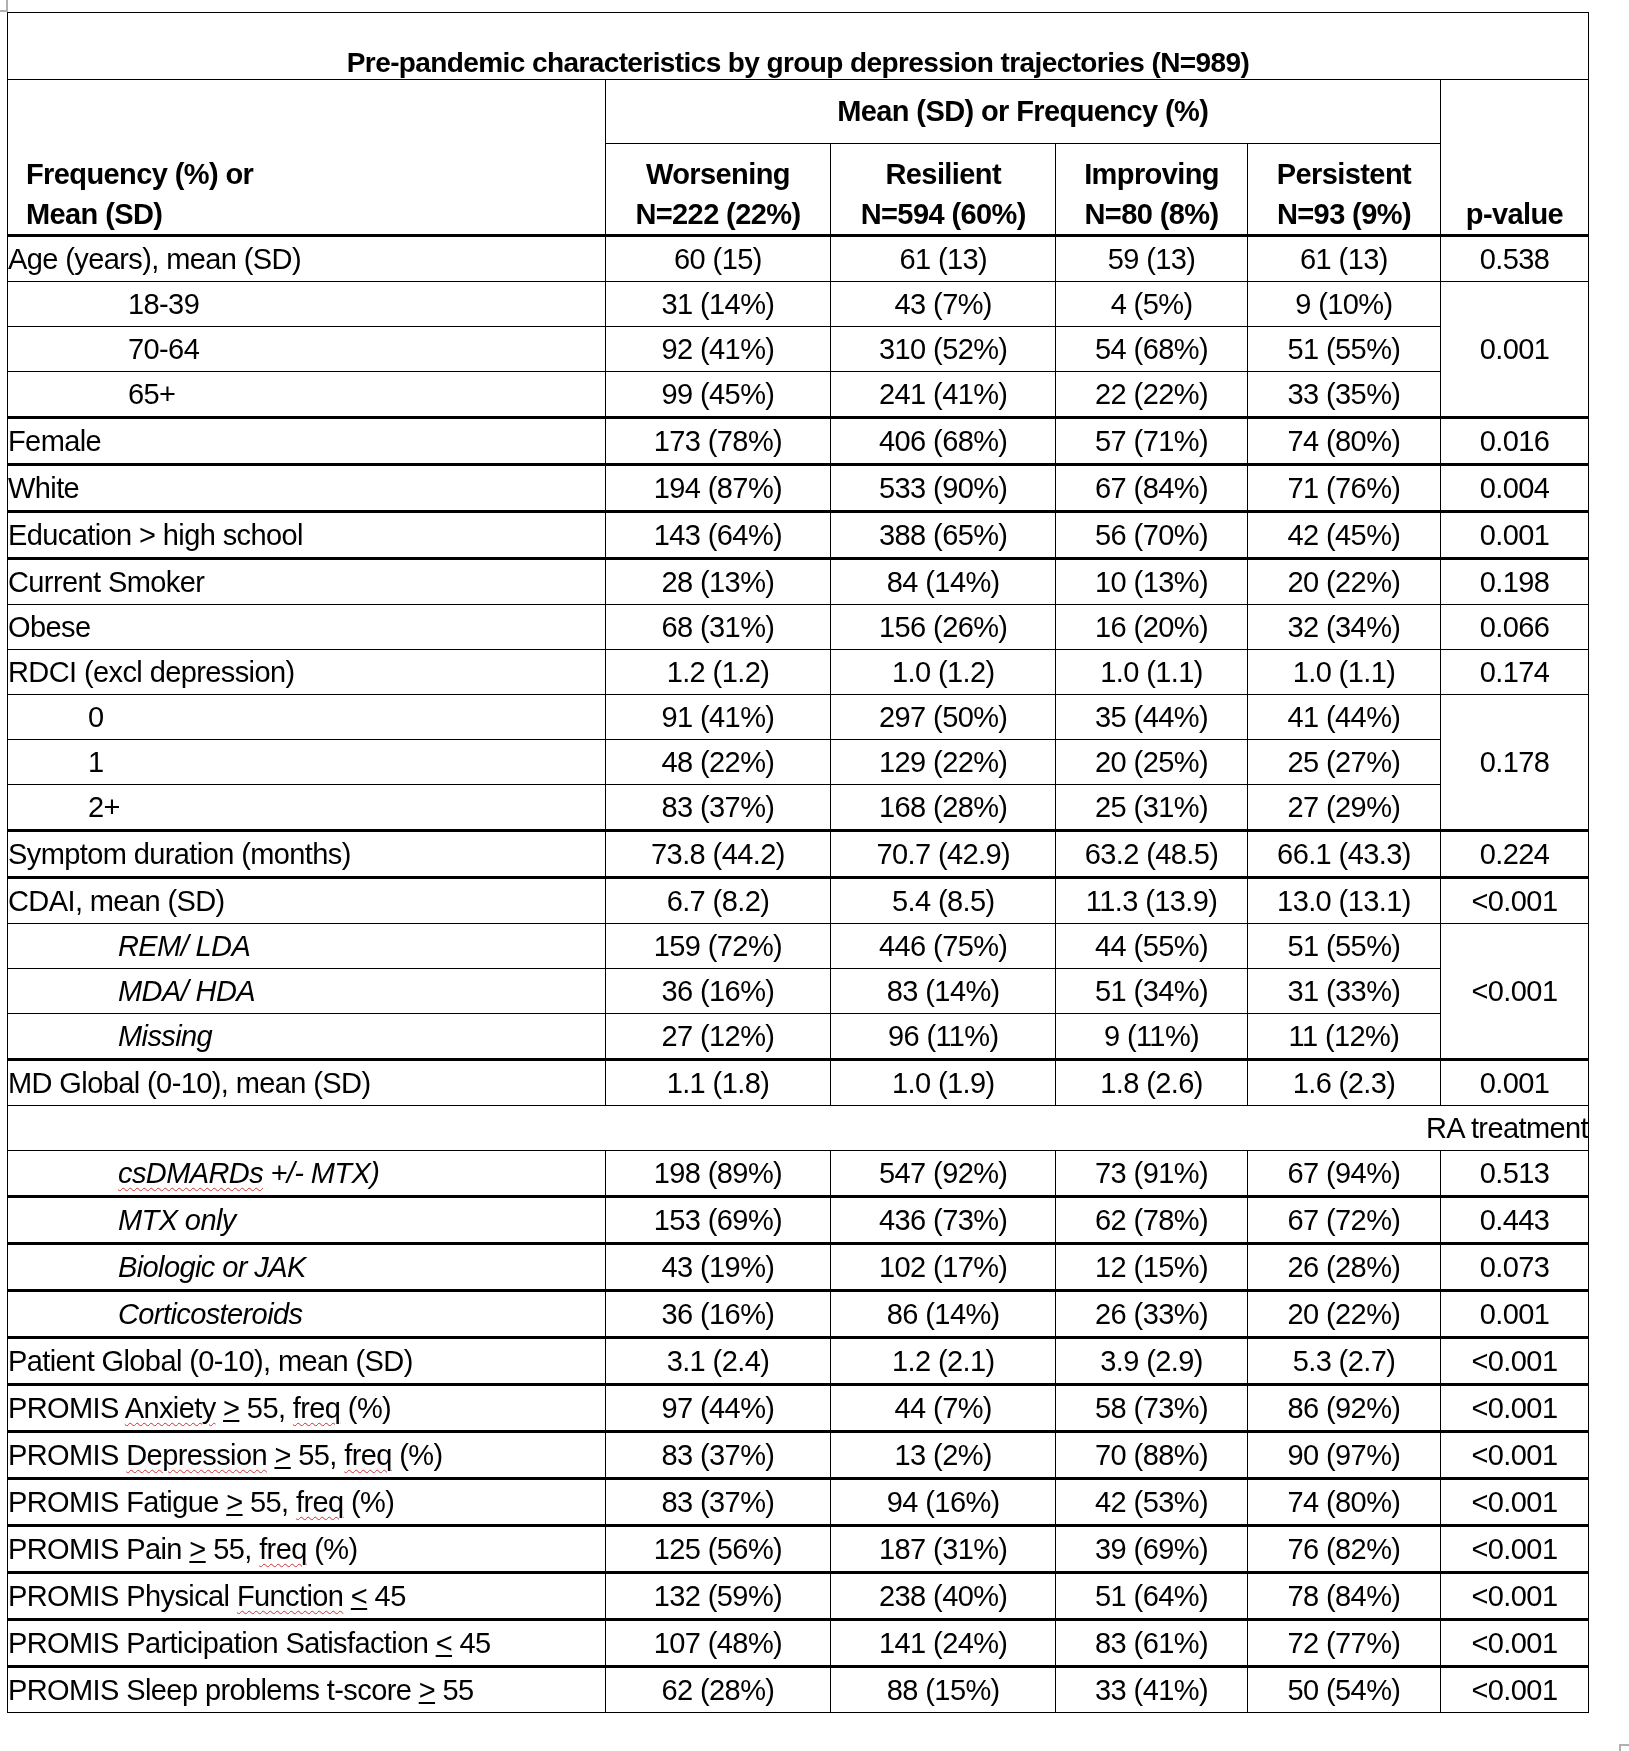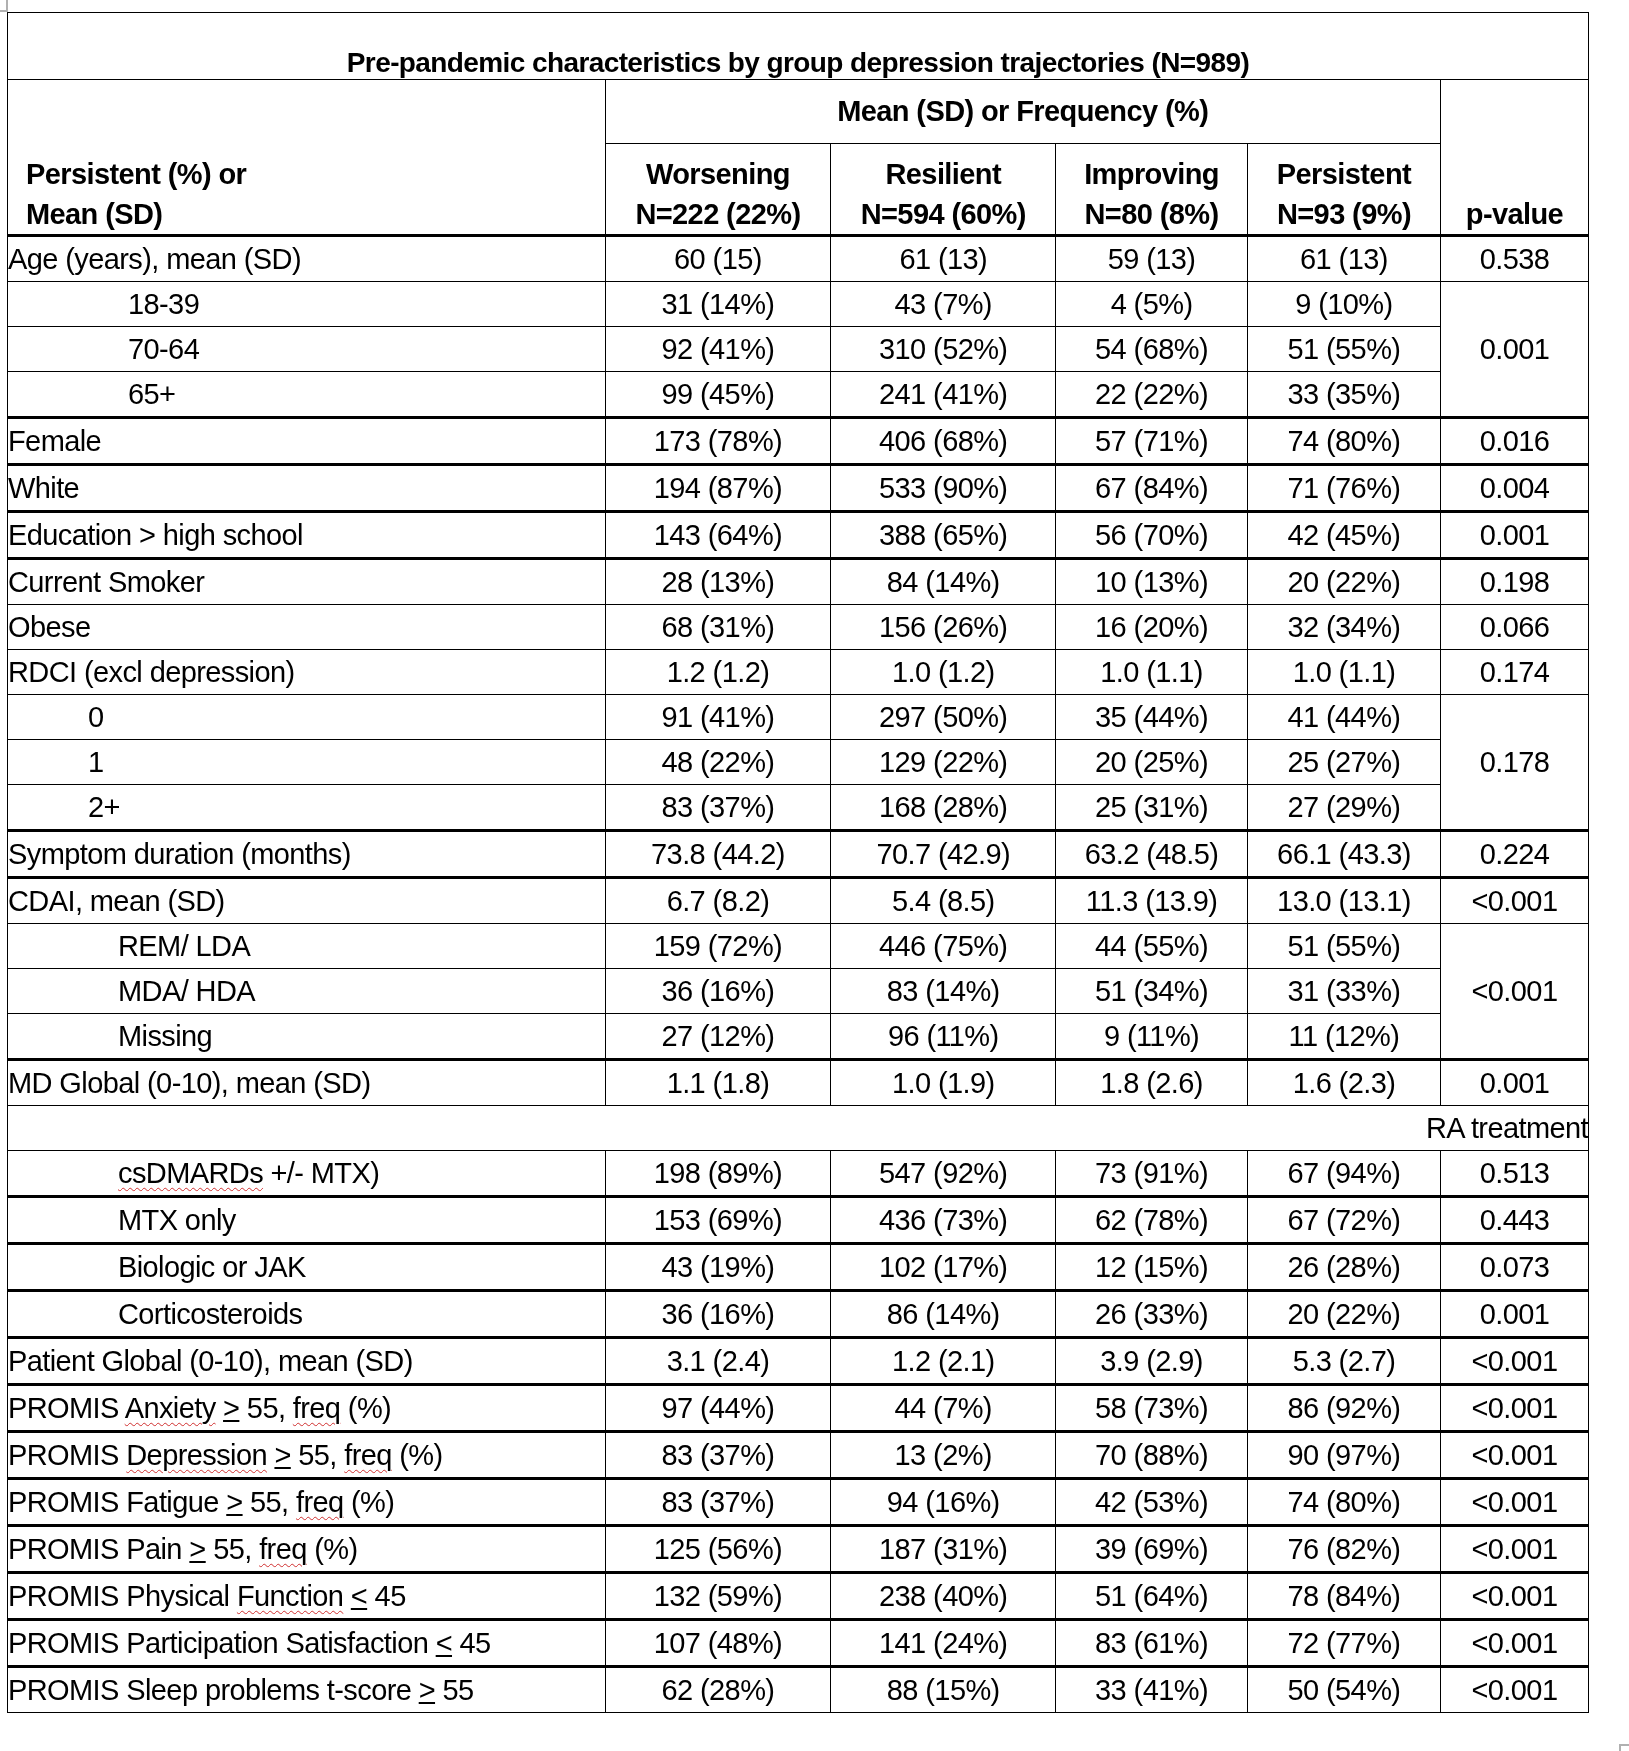--- a/index.html
+++ b/index.html
@@ -17,21 +17,21 @@
          border-top: 3px solid #000; font-size: 28px; }
   .hdr-top th { height: 63px; }
   .hdr-bot th { height: 90px; }
   .group-head { text-align: center; vertical-align: middle; }
   .col-head { text-align: center; vertical-align: bottom; line-height: 40px; }
   .rowlabel-head { text-align: left; vertical-align: bottom; padding-left: 18px !important; line-height: 40px; }
   .pval-head { text-align: center; vertical-align: bottom; line-height: 40px; }
   td { height: 44px; text-align: center; vertical-align: middle; }
   td.lbl { text-align: left; padding-left: 18px; }
   td.lbl.ind1 { padding-left: 80px; }
-  td.lbl.ind2 { padding-left: 110px; }
+  td.lbl.ind2 { padding-left: 110px; font-style: italic; }
   td.lbl.ind3 { padding-left: 120px; }
   tr.thick-top td { border-top: 3px solid #000; }
   td.span-all { text-align: right; padding-left: 18px; }
   .squig { text-decoration: underline wavy #d03030; text-decoration-thickness: 1px; text-underline-offset: 4px; text-align: right; }
   .ul { text-decoration: underline; }
 </style>
 </head>
 <body>
 
 <div class="corner-mark-tl"></div>
@@ -44,21 +44,21 @@
     <col style="width:205px">
     <col style="width:175px">
     <col style="width:176px">
     <col style="width:135px">
   </colgroup>
   <thead>
     <tr class="title-row">
       <th colspan="6">Pre-pandemic characteristics by group depression trajectories (N=989)</th>
     </tr>
     <tr class="hdr-top">
-      <th rowspan="2" class="rowlabel-head"><span>Persistent (%) or</span><br><span>Mean (SD)</span></th>
+      <th rowspan="2" class="rowlabel-head"><span>Frequency (%) or</span><br><span>Mean (SD)</span></th>
       <th colspan="4" class="group-head">Mean (SD) or Frequency (%)</th>
       <th rowspan="2" class="pval-head">p-value</th>
     </tr>
     <tr class="hdr-bot">
       <th class="col-head"><span>Worsening</span><br><span>N=222 (22%)</span></th>
       <th class="col-head"><span>Resilient</span><br><span>N=594 (60%)</span></th>
       <th class="col-head"><span>Improving</span><br><span>N=80 (8%)</span></th>
       <th class="col-head"><span>Persistent</span><br><span>N=93 (9%)</span></th>
     </tr>
   </thead>

